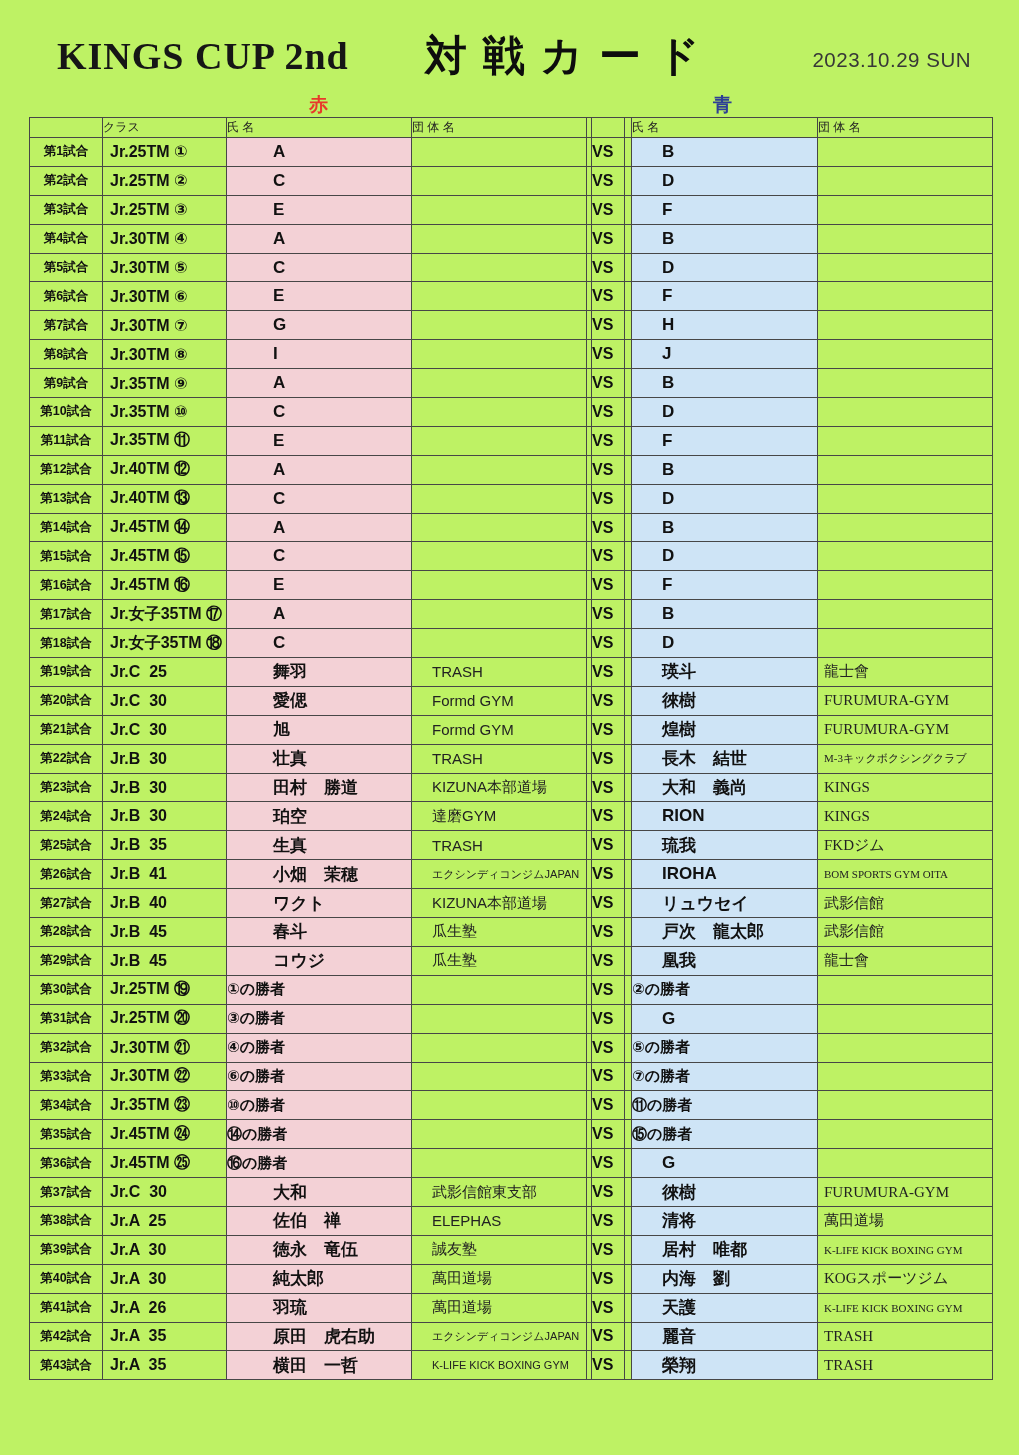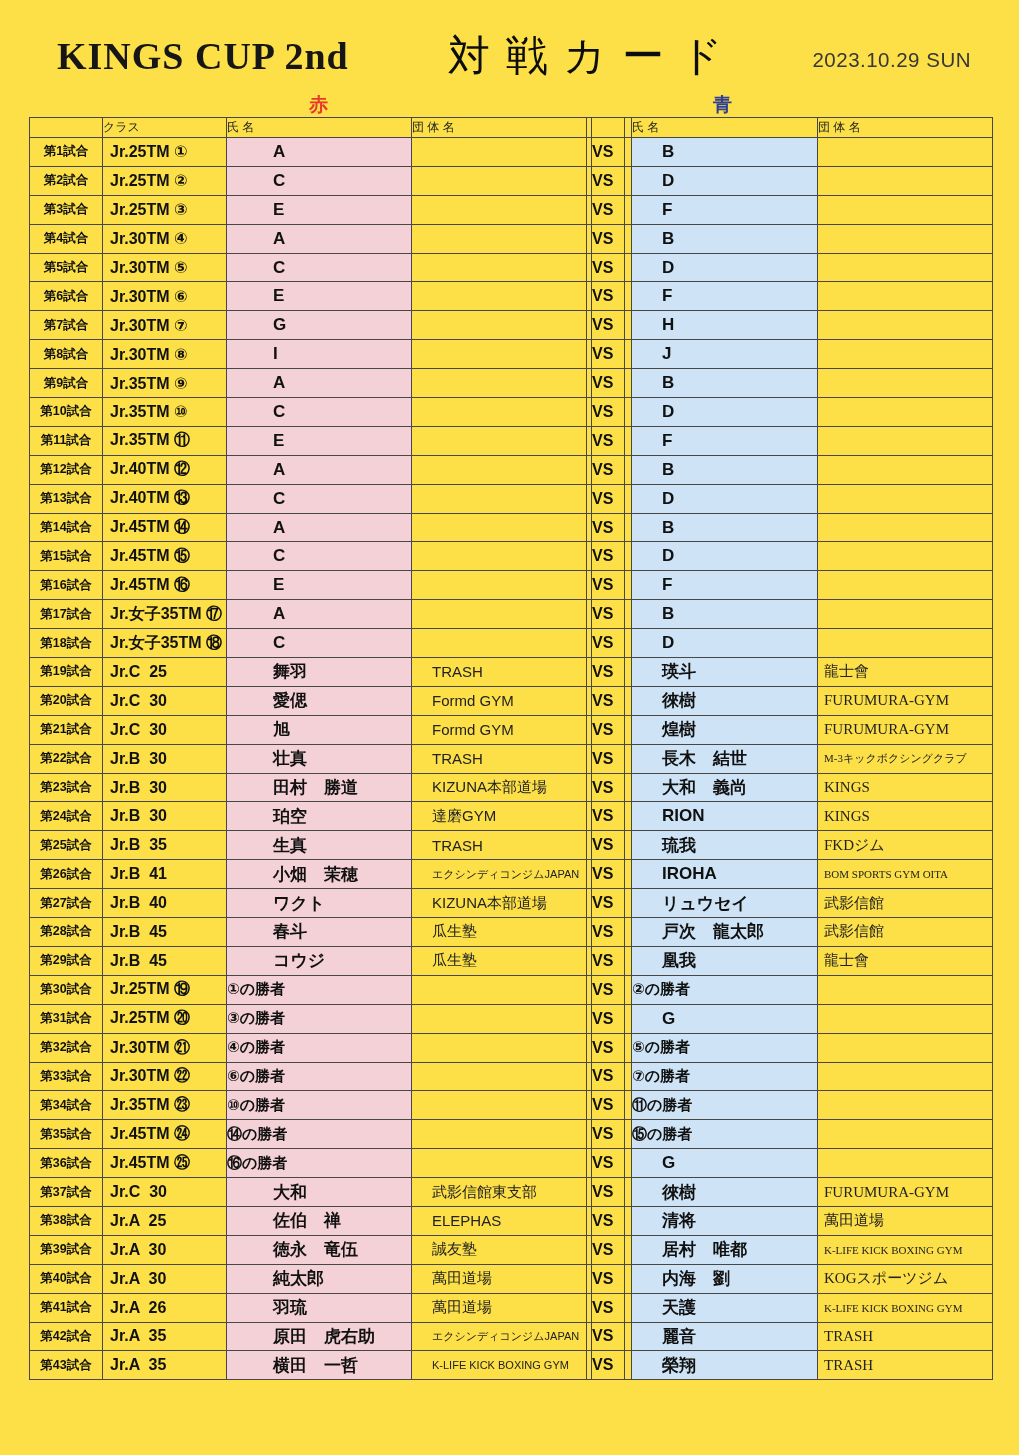--- a/index.html
+++ b/index.html
@@ -5,24 +5,24 @@
   :root{
     --red-fill:#f3d1d6;
     --blue-fill:#cee4f6;
     --border:#474747;
     --red-label:#e8392b;
     --blue-label:#2e3f96;
   }
   *{margin:0;padding:0;box-sizing:border-box;}
   html,body{background:#ffffff;}
   body{width:1019px;height:1455px;font-family:"Liberation Sans","DejaVu Sans",sans-serif;color:#1a1a1a;}
-  .page{position:relative;width:1019px;height:1455px;background:#fde047;overflow:hidden;}
+  .page{position:relative;width:1019px;height:1455px;background:#bef264;overflow:hidden;}
 
   .title{position:absolute;left:57px;top:34px;font-family:"Liberation Serif","DejaVu Serif",serif;font-size:38px;font-weight:600;color:#161616;letter-spacing:1px;}
-  .subtitle{position:absolute;left:448px;top:28px;font-size:42px;font-weight:normal;color:#0d0d0d;letter-spacing:2px;white-space:pre;}
+  .subtitle{position:absolute;left:425px;top:28px;font-size:42px;font-weight:bold;color:#0d0d0d;letter-spacing:2px;white-space:pre;}
   .date{position:absolute;right:48px;top:48px;font-size:20.5px;color:#373737;letter-spacing:0.5px;}
 
   .corner-label{position:absolute;top:92px;font-size:19px;font-weight:bold;}
   .red-corner{left:309px;color:var(--red-label);}
   .blue-corner{left:713px;color:var(--blue-label);}
 
   table.tbl{position:absolute;left:29px;top:117px;width:963px;border-collapse:collapse;table-layout:fixed;}
   .tbl td{border:1.5px solid var(--border);overflow:hidden;white-space:pre;}
   .tbl thead td{height:20px;font-size:12px;color:#222;font-weight:500;}
   .tbl tbody td{height:28.9px;}

